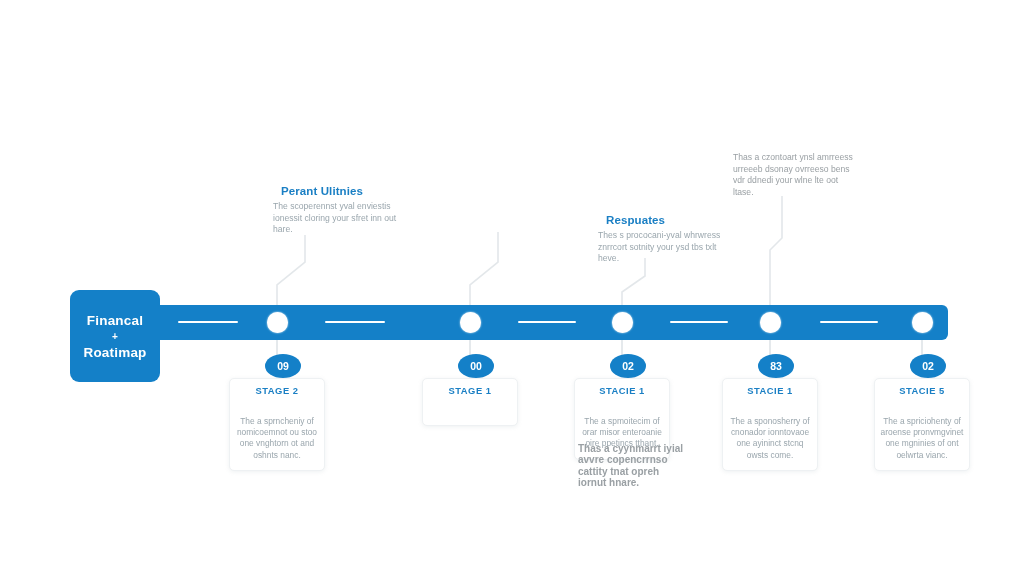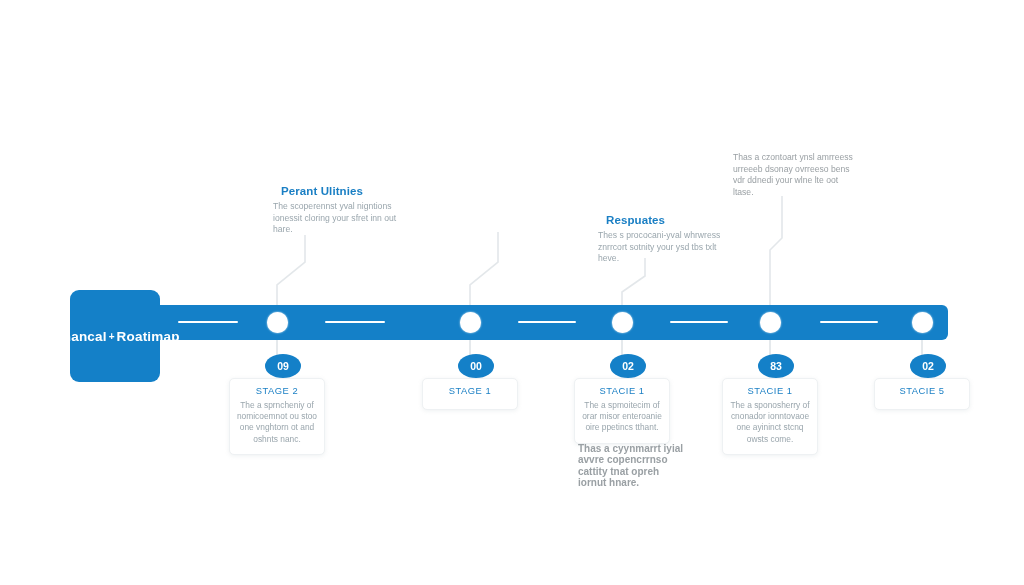--- a/index.html
+++ b/index.html
@@ -40,21 +40,21 @@
   }
 
   
   .title-block {
     position: absolute;
     left: 70px; top: 290px;
     width: 90px; height: 92px;
     background: #1480c8;
     border-radius: 9px;
     display: flex;
-    flex-direction: row;
+    flex-direction: column;
     align-items: center;
     justify-content: center;
     gap: 2px;
   }
   .title-block .t-line {
     color: #ffffff;
     font-size: 13.5px;
     font-weight: bold;
     letter-spacing: .2px;
     line-height: 17px;
@@ -121,23 +121,23 @@
     background: #ffffff;
     border: 1px solid #eef1f3;
     border-radius: 5px;
     box-shadow: 0 1px 4px rgba(150,165,175,.16);
     padding: 6px 5px 9px 5px;
     text-align: center;
   }
   .card .c-head {
     color: #1a7fc4;
     font-size: 9.4px;
-    font-weight: normal;
+    font-weight: bold;
     letter-spacing: .5px;
-    margin-bottom: 4px;
+    margin-bottom: 20px;
     filter: blur(.35px);
   }
   .card .c-body {
     color: #9aa6ad;
     font-size: 8.4px;
     line-height: 11.2px;
     filter: blur(.55px);
   }
   .extra-note {
     position: absolute;
@@ -183,21 +183,21 @@
   <div class="node" style="left:912px;"></div>
 
   <div class="title-block">
     <div class="t-line">Financal</div>
     <div class="t-plus">+</div>
     <div class="t-line">Roatimap</div>
   </div>
 
   <div class="top-label" style="left:273px;top:185px;">
     <div class="tl-head">Perant Ulitnies</div>
-    <div class="tl-body">The scoperennst yval nigntions ionessit cloring your sfret inn out hare.</div>
+    <div class="tl-body">The scoperennst yval enviestis ionessit cloring your sfret inn out hare.</div>
   </div>
 
 
   <div class="top-label" style="left:598px;top:214px;">
     <div class="tl-head">Respuates</div>
     <div class="tl-body">Thes s prococani-yval whrwress znrrcort sotnity your ysd tbs txlt heve.</div>
   </div>
 
   <div class="top-label no-head" style="left:733px;top:152px;">
     <div class="tl-body">Thas a czontoart ynsl amrreess urreeeb dsonay ovrreeso bens vdr ddnedi your wlne lte oot ltase.</div>
@@ -223,17 +223,18 @@
     <div class="c-body">The a spmoitecim of orar misor enteroanie oire ppetincs tthant.</div>
   </div>
 
   <div class="card" style="left:722px;">
     <div class="c-head">STACIE 1</div>
     <div class="c-body">The a sponosherry of cnonador ionntovaoe one ayininct stcnq owsts come.</div>
   </div>
 
   <div class="card" style="left:874px;">
     <div class="c-head">STACIE 5</div>
+    <div class="c-body">The a spriciohenty of aroense pronvmgvinet one mgninies of ont oelwrta vianc.</div>
   </div>
 
   <div class="extra-note" style="left:578px;top:443px;">Thas a cyynmarrt iyial avvre copencrrnso cattity tnat opreh iornut hnare.</div>
 
 </div>
 
 </body></html>

